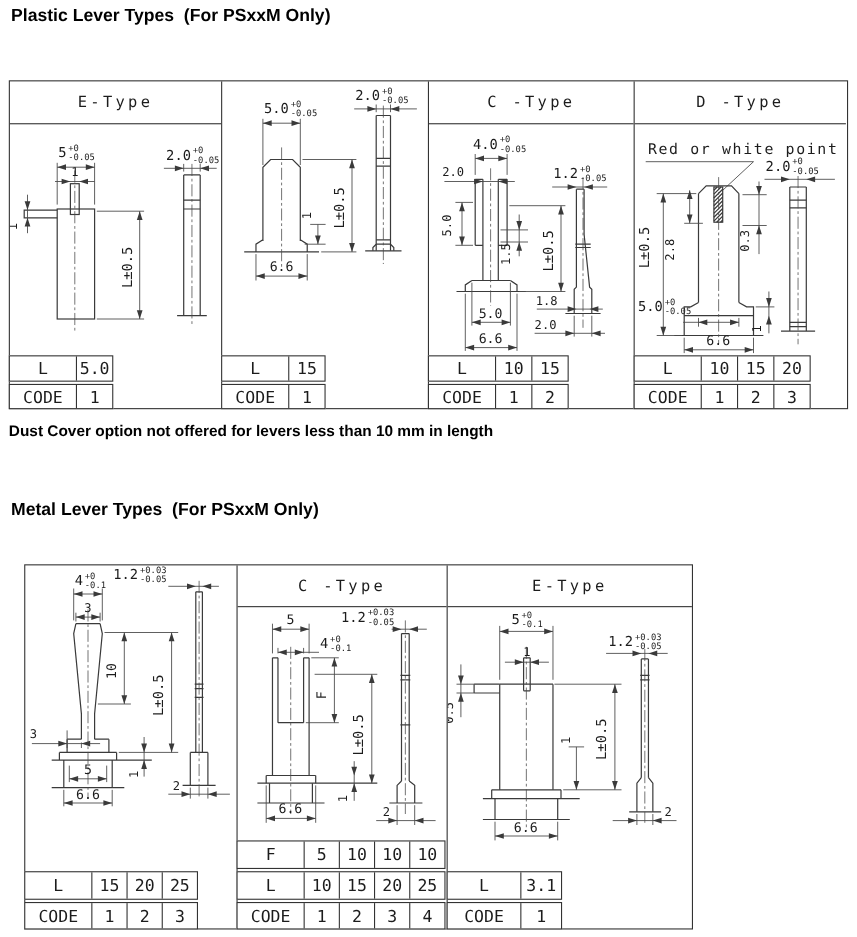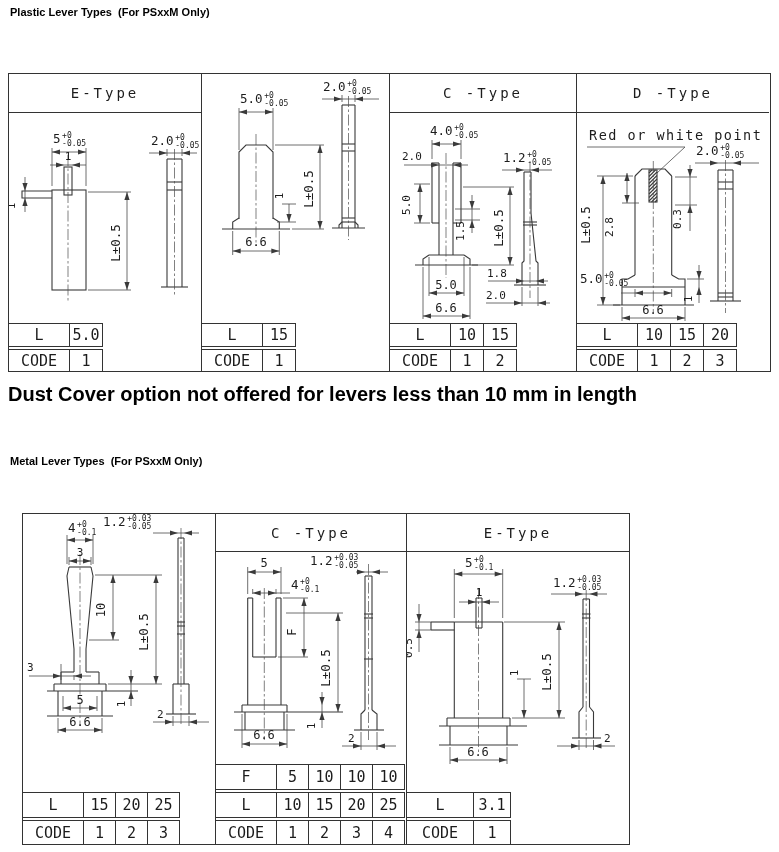--- a/index.html
+++ b/index.html
@@ -1,19 +1,19 @@
 <!DOCTYPE html>
 <html><head>
 <meta charset="utf-8">
 <style>
   *{margin:0;padding:0;box-sizing:border-box}
   html,body{background:#fff}
   body{position:relative;width:779px;height:852px;overflow:hidden;font-family:"Liberation Sans",sans-serif}
-  .doc-title{position:absolute;font-weight:bold;font-size:11px;color:#000;white-space:pre}
-  .note-text{position:absolute;font-weight:bold;font-size:20px;color:#000;white-space:pre}
+  .doc-title{position:absolute;font-weight:bold;font-size:16px;color:#000;white-space:pre}
+  .note-text{position:absolute;font-weight:bold;font-size:14px;color:#000;white-space:pre}
   .tbl{position:absolute;display:flex;border:1.5px solid #333;background:#fff}
   .col{position:relative;height:100%}
   .col.bdr{border-right:1px solid #333}
   .hdr{border-bottom:1px solid #333;display:flex;align-items:center;justify-content:center;
        font-family:"DejaVu Sans Mono",monospace;color:#1c1c1c;font-size:14px;letter-spacing:3px;white-space:pre}
   .p-tbl .hdr{height:39px}
   .m-tbl .hdr{height:38px}
   svg.draw{display:block}
   .subtbl{position:absolute;left:-1px;bottom:-1px;display:flex;flex-direction:column;gap:2px;
           font-family:"DejaVu Sans Mono",monospace;color:#1c1c1c}

